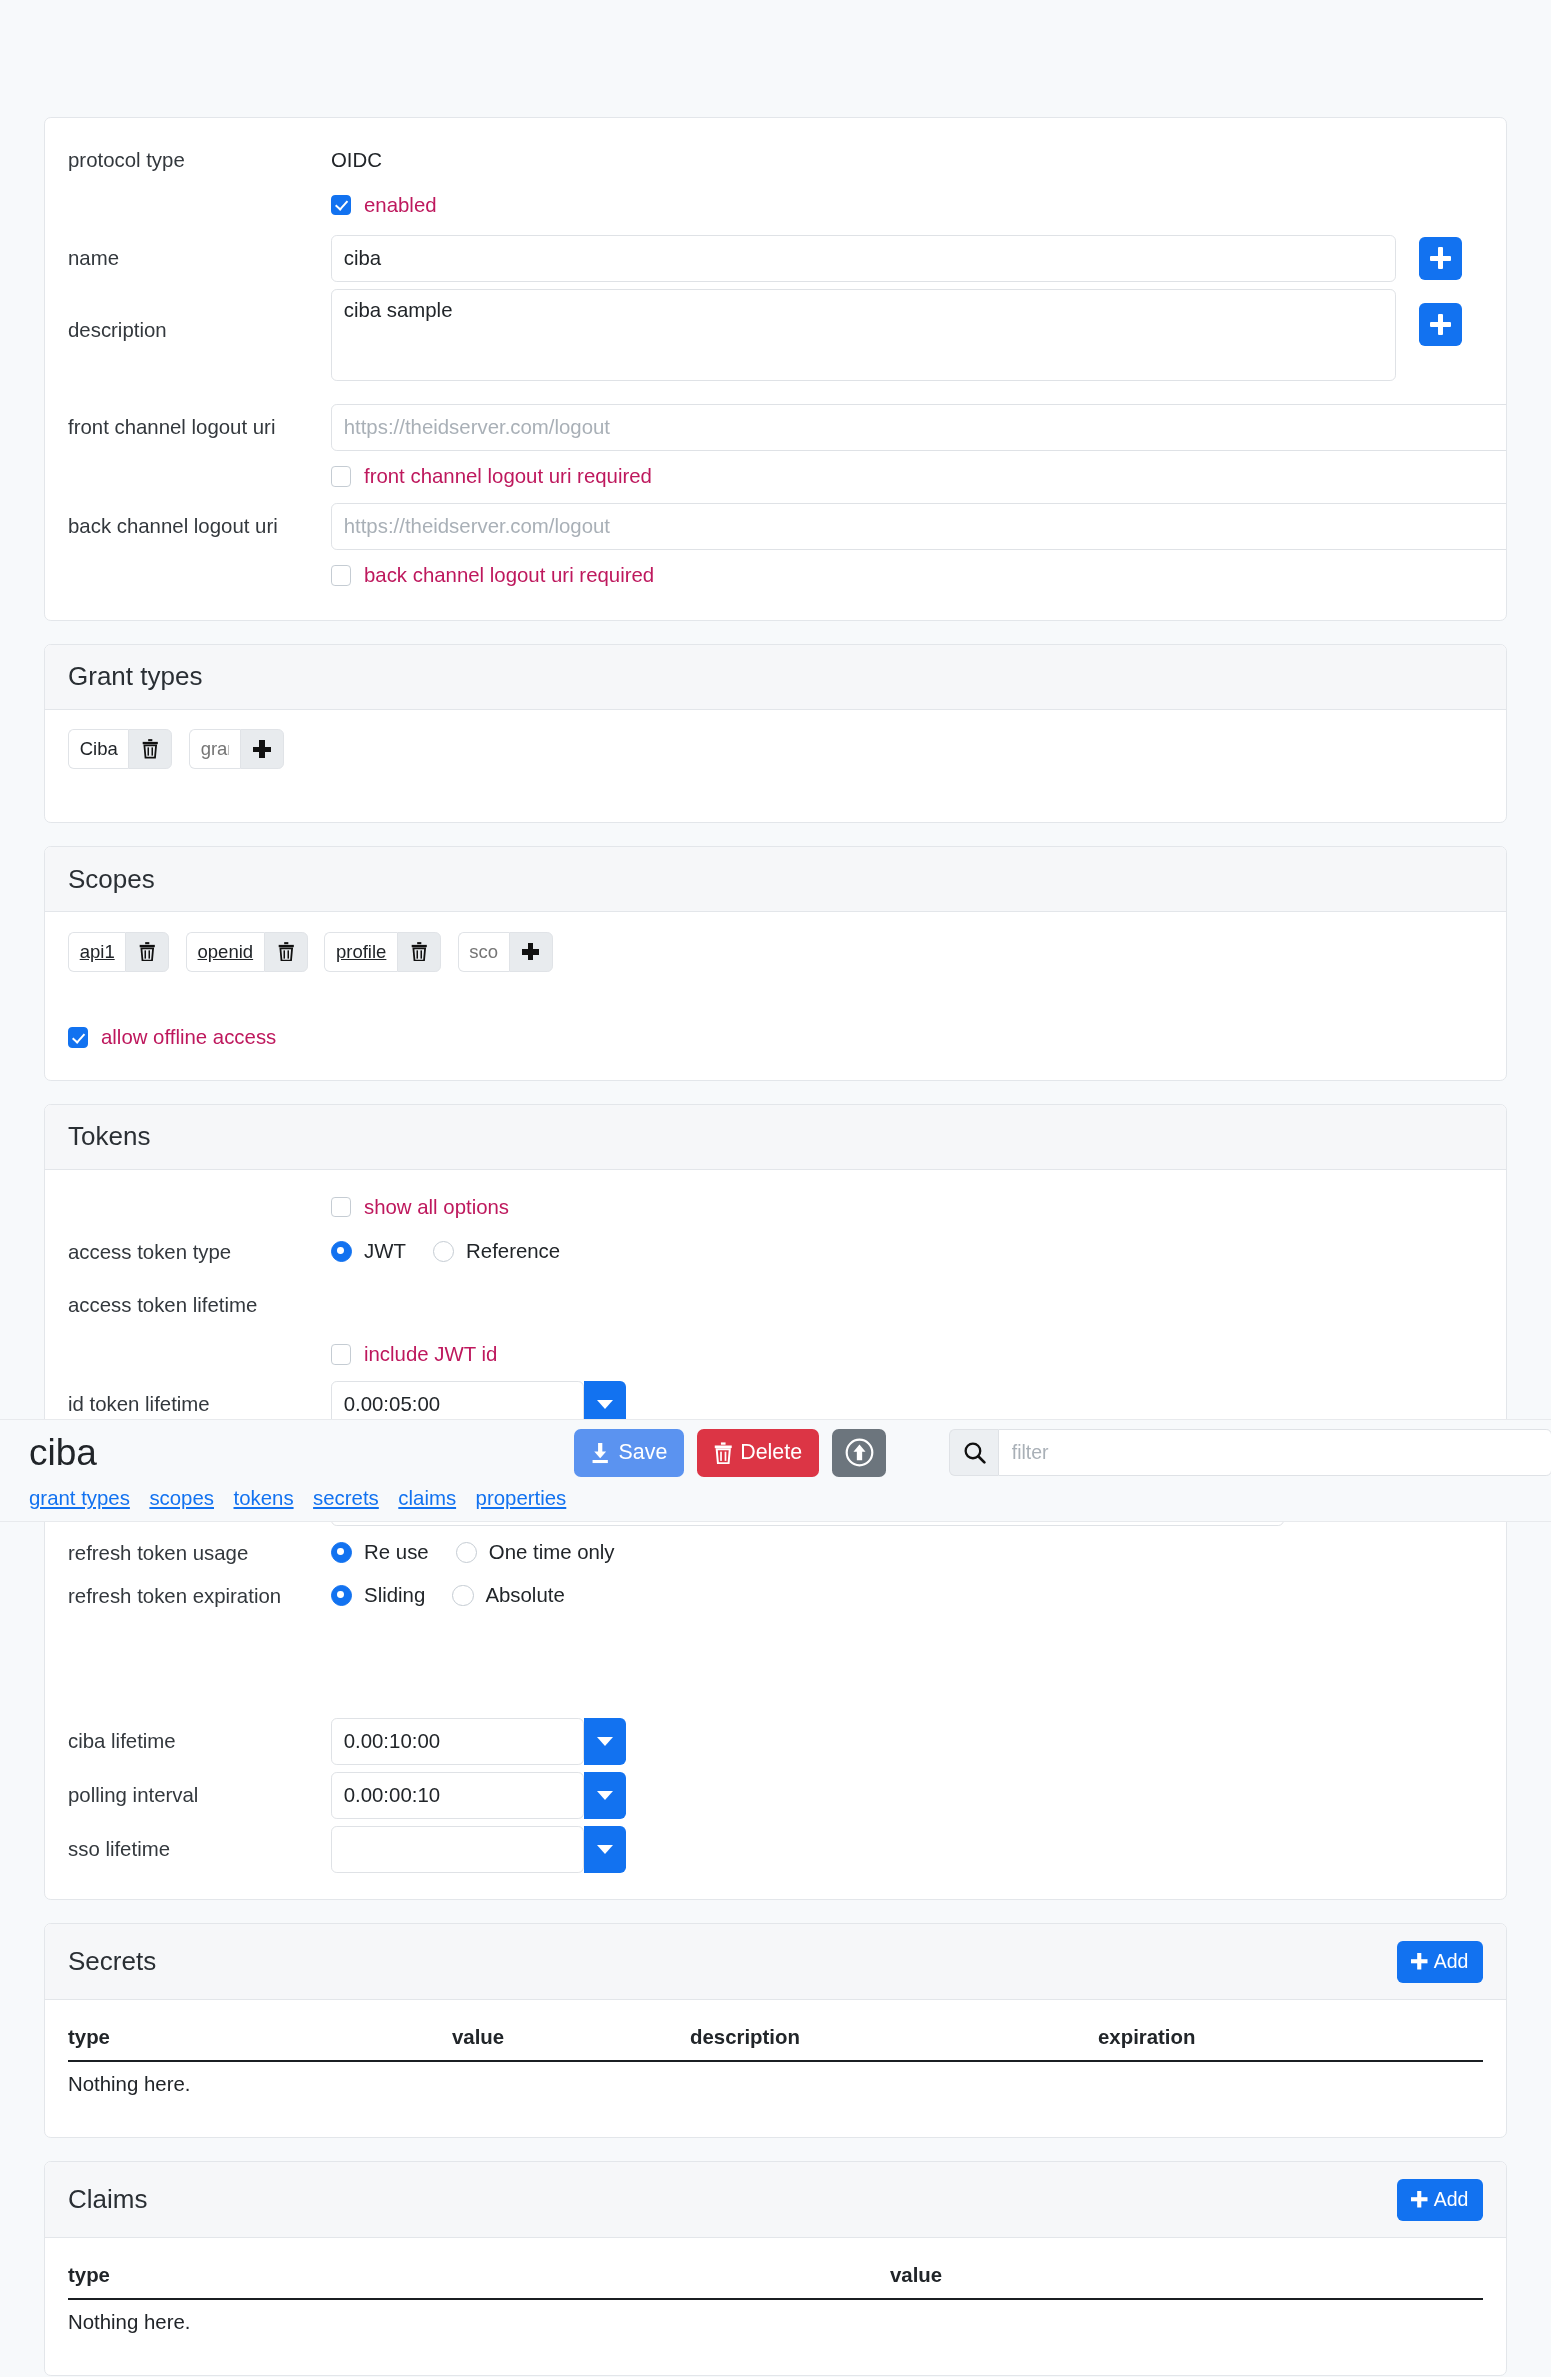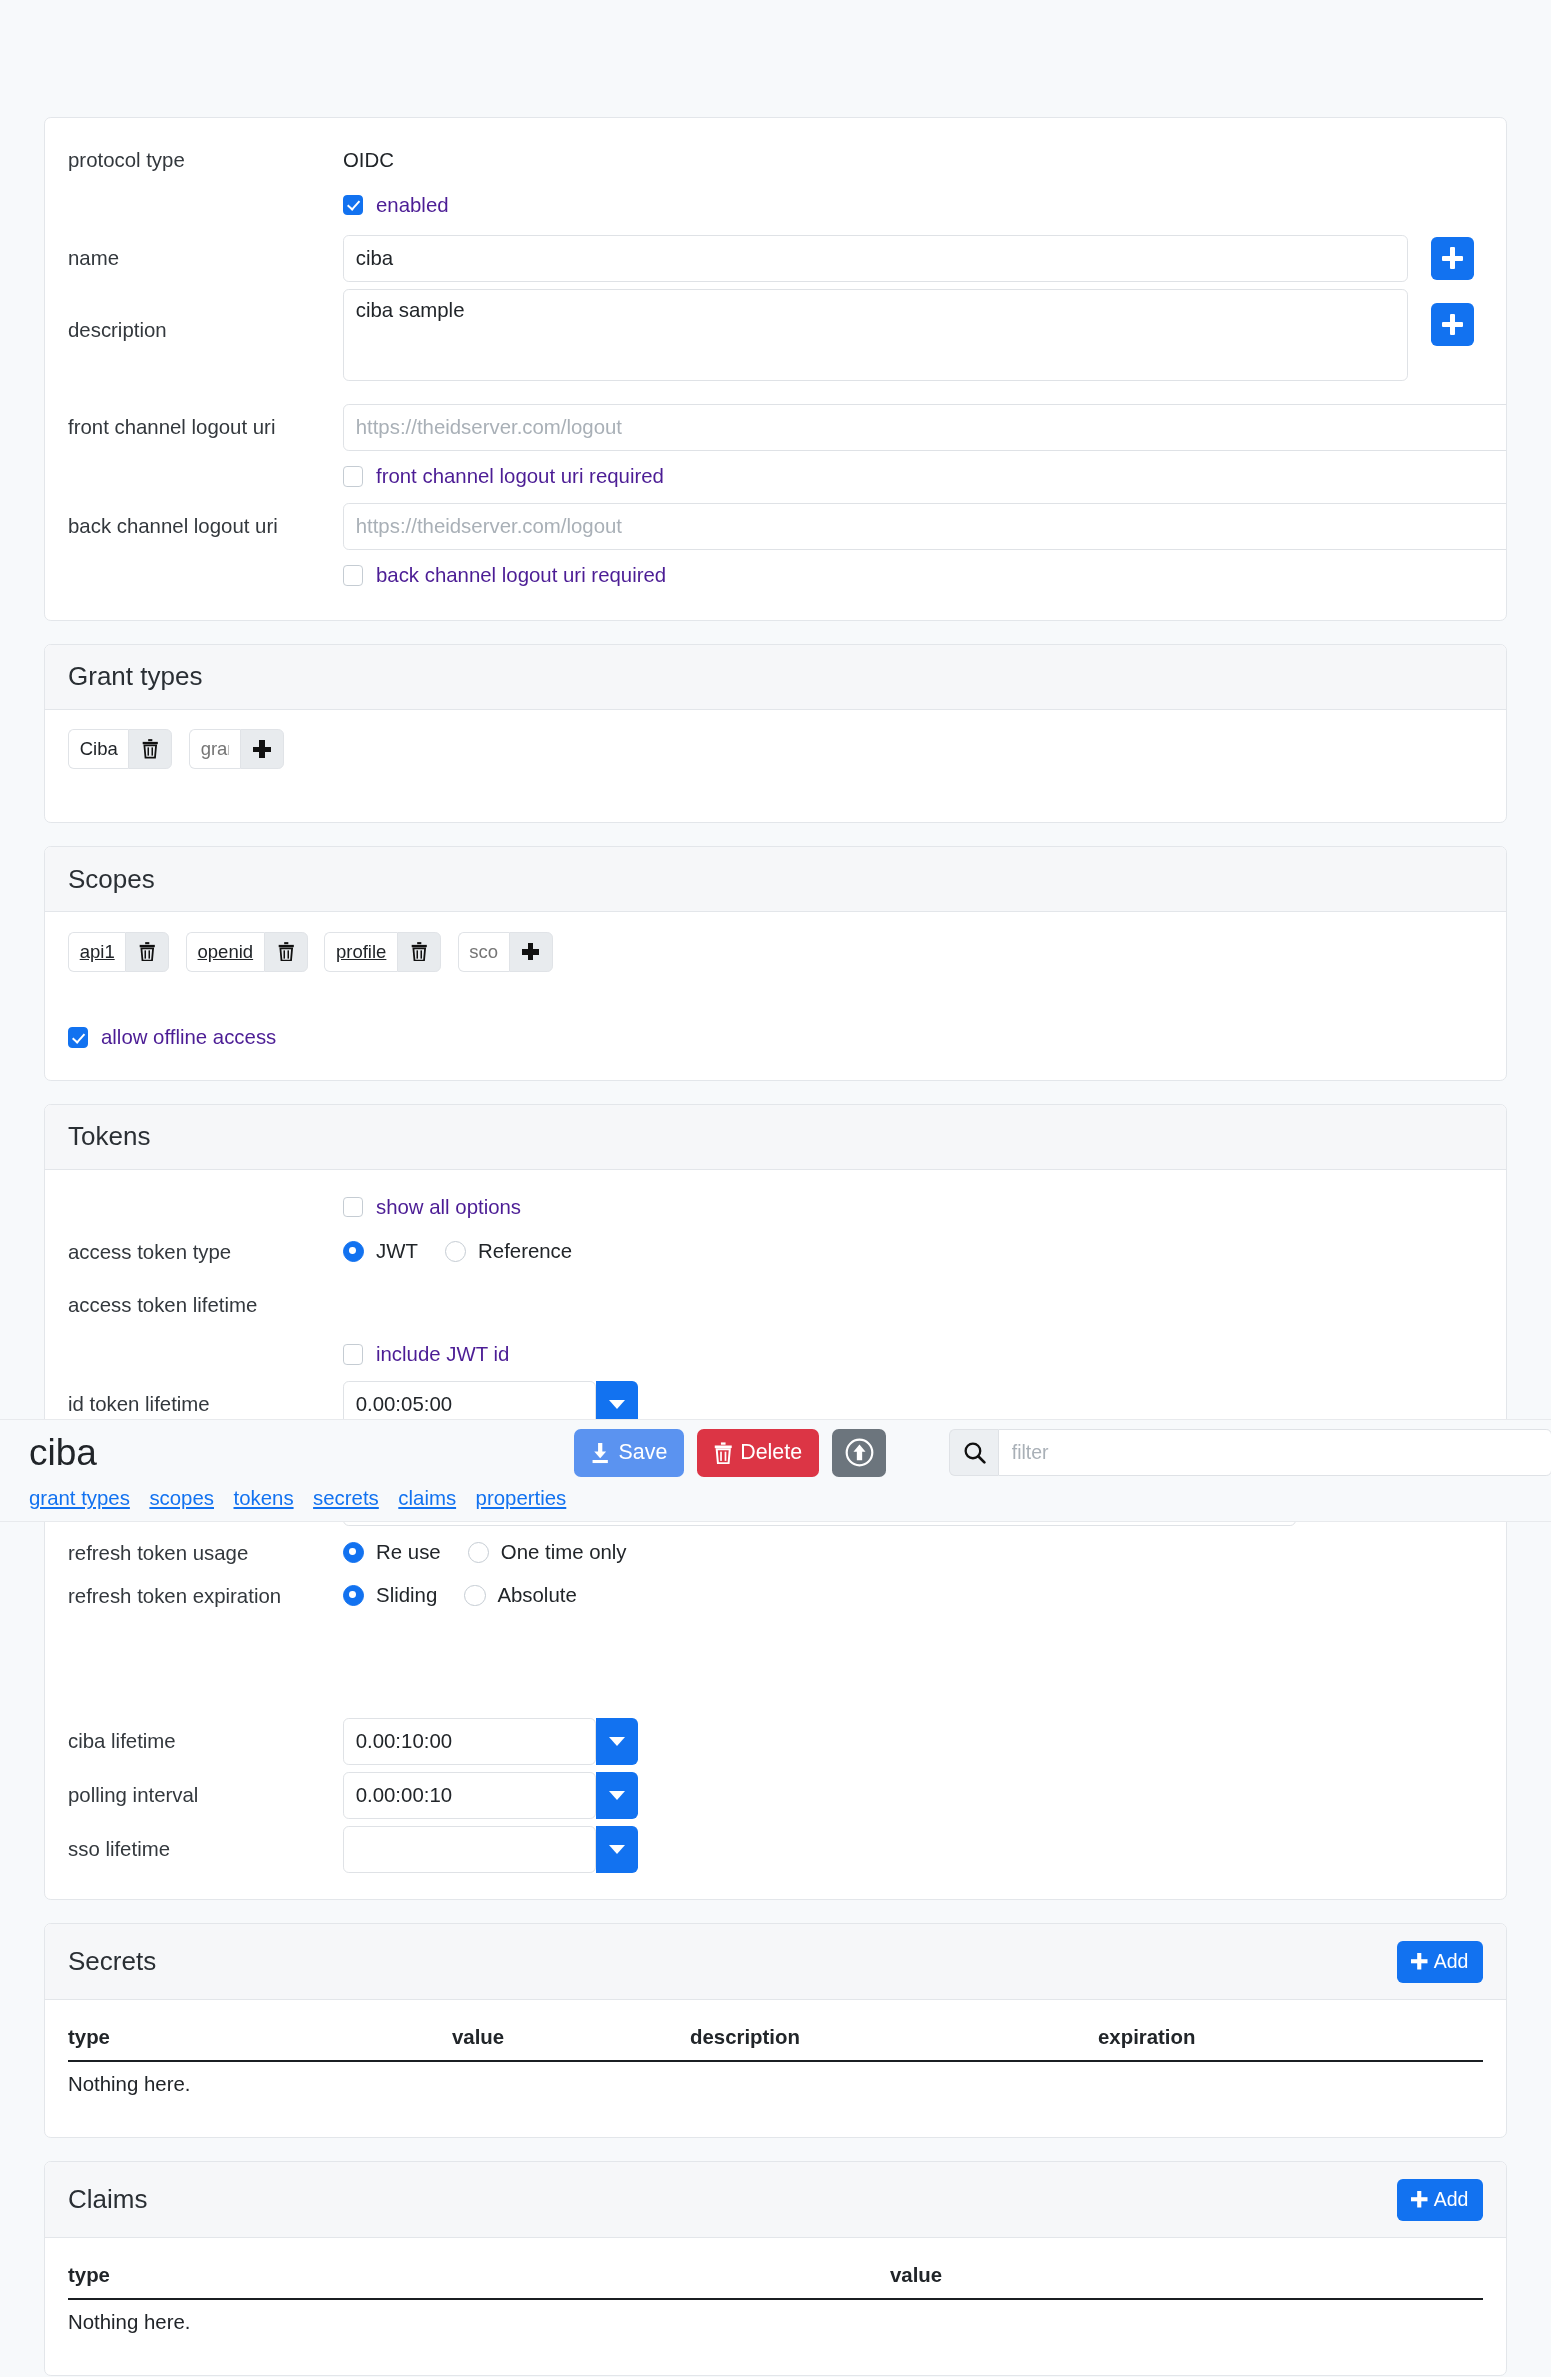--- a/index.html
+++ b/index.html
@@ -35,21 +35,20 @@
     justify-content: space-between;
     min-height: 57px;
   }
   .card-body { padding: 19.5px 23px 23px 23px; }
 
   
   .row {
     display: flex;
     align-items: center;
     min-height: 45px;
-    gap: 12px;
   }
   .row.tall { align-items: flex-start; }
   .lbl {
     width: 263px;
     flex: 0 0 263px;
     font-size: 20.4px;
     color: #33383d;
     padding-top: 1.9px;
   }
   .fld { flex: 1 1 auto; display: flex; align-items: center; }
@@ -96,21 +95,21 @@
     width: 20.4px; height: 20.4px; flex:0 0 20.4px;
     border: 1.5px solid #c5ccd3; border-radius: 3.9px; background:#fff;
     position: relative; cursor: pointer;
   }
   .cbox.on { background:#1272f0; border-color:#1272f0; }
   .cbox.on::after {
     content:""; position:absolute; left:6.3px; top:2.4px;
     width:5.3px; height:10.2px; border:solid #fff;
     border-width: 0 2.4px 2.4px 0; transform: rotate(42deg);
   }
-  .chk-lbl { margin-left: 12.6px; font-size: 20.4px; color:#4c1d95; }
+  .chk-lbl { margin-left: 12.6px; font-size: 20.4px; color:#be185d; }
 
   .radio {
     width: 21.4px; height: 21.4px; flex:0 0 21.4px;
     border: 1.9px solid #c5ccd3; border-radius: 50%; background:#fff;
     position: relative; cursor: pointer;
   }
   .radio.on { border-color:#1272f0; background:#1272f0; }
   .radio.on::after {
     content:""; position:absolute; left:5.3px; top:5.3px;
     width:6.8px; height:6.8px; border-radius:50%; background:#fff;

